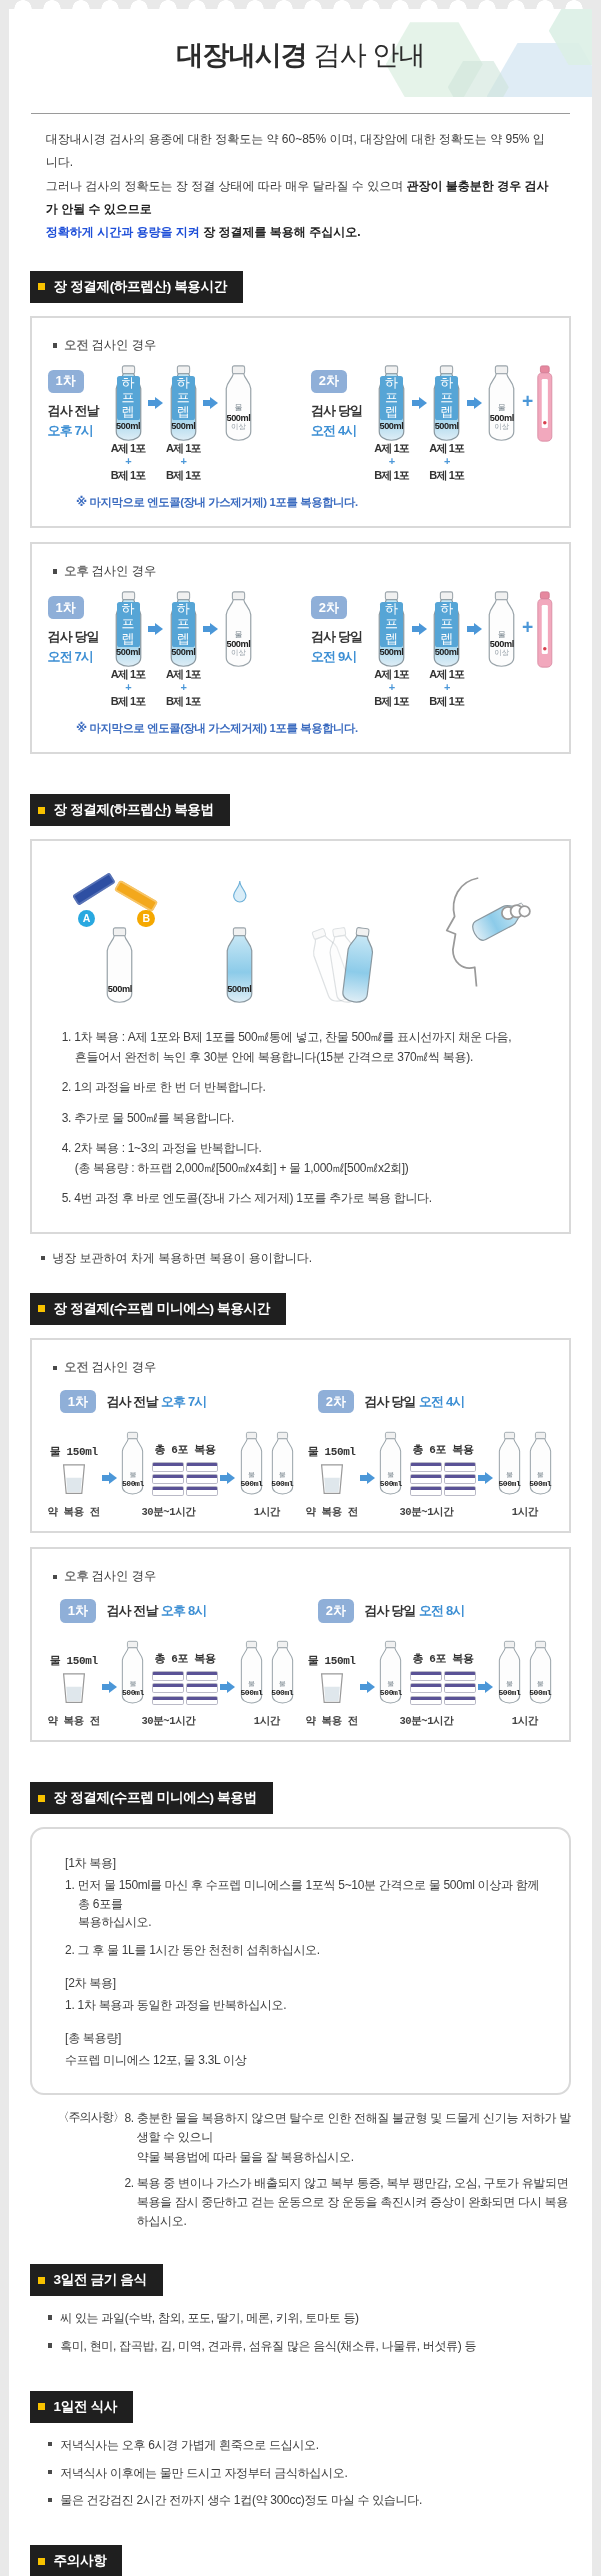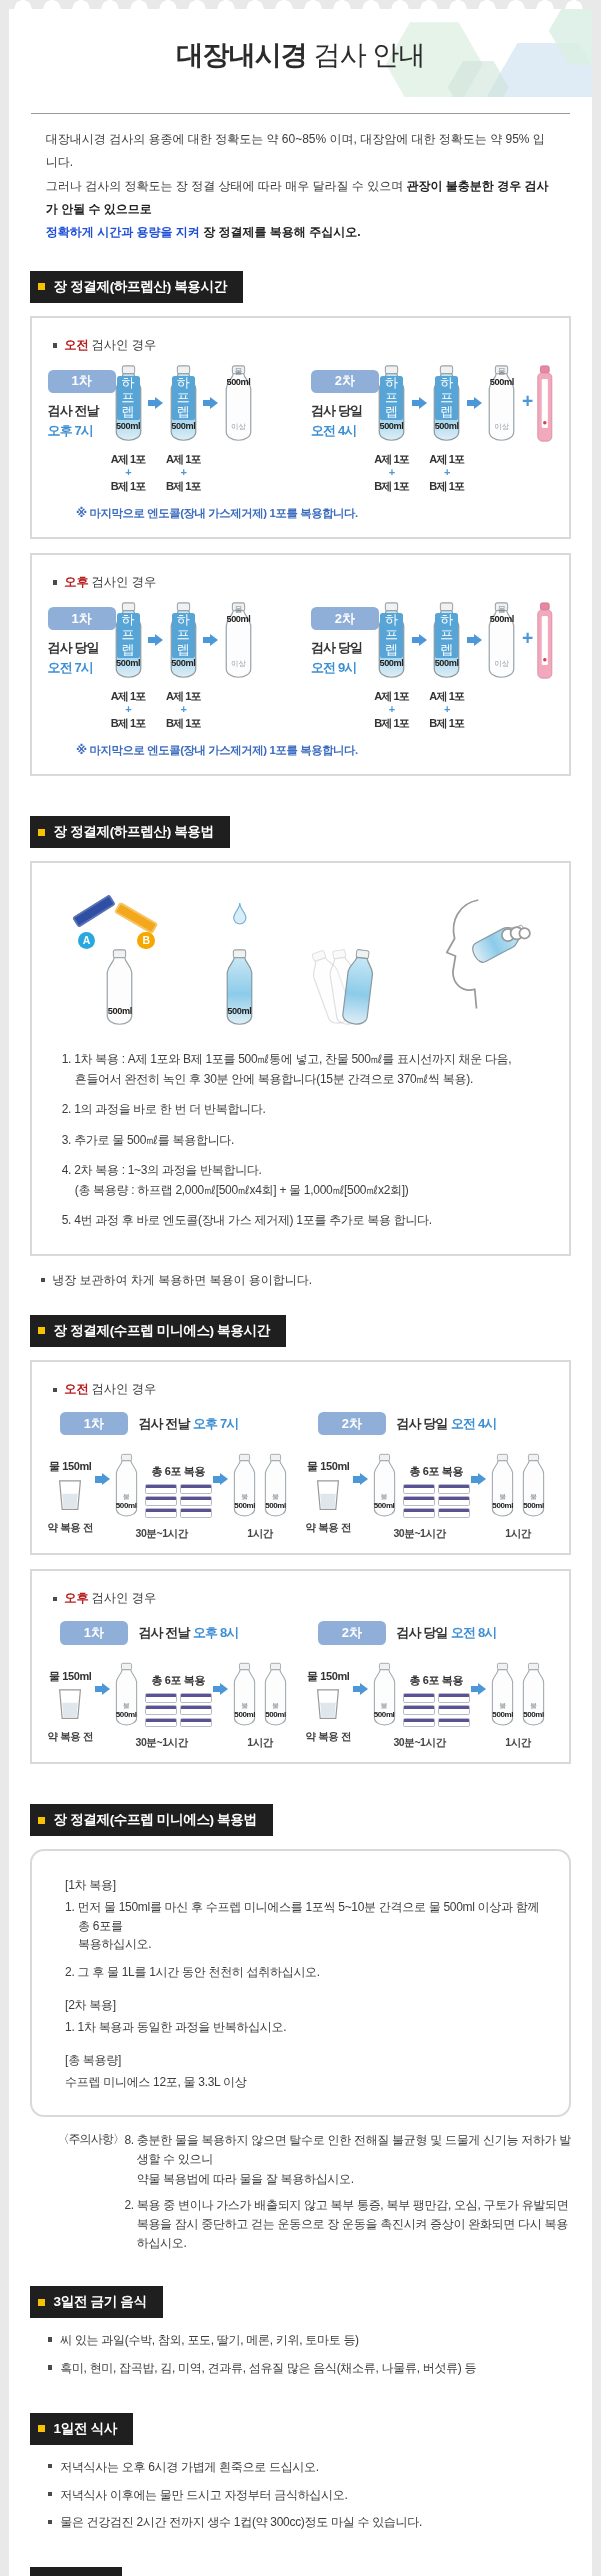--- a/index.html
+++ b/index.html
@@ -34,41 +34,41 @@
   .sec-bar {
     display: inline-flex; align-items: center; background: #1f1f1f; color: #fff;
     font-weight: bold; font-size: 13.6px; letter-spacing: -0.4px;
     padding: 7px 16px 7px 8px; margin: 26px 0 13px 21px;
   }
   .sec-bar .sq { width: 7px; height: 7px; background: #f8c200; margin-right: 8.8px; flex: none; }
   
   .gbox { border: 2.6px solid #d9d9d9; background: #fff; margin: 0 21px 14px; padding: 14px 12.3px 12.3px; }
   .case-head { display: flex; align-items: center; font-size: 12.3px; color: #3a3a3a; margin: 5.3px 0 10.5px 8.8px; }
   .case-head .bsq { width: 4.4px; height: 4.4px; background: #4a4a4a; margin-right: 7px; flex: none; }
-  .case-red { color: #b91c1c; font-weight: bold; margin-right: 2.6px; }
-  .badge { background: #8fafd8; color: #fff; font-weight: bold; font-size: 13px; border-radius: 5.3px; padding: 2.6px 0; width: 68px; text-align: center; display: inline-block; }
+  .case-red { color: #737373; font-weight: bold; margin-right: 2.6px; }
+  .badge { background: #8fafd8; color: #fff; font-weight: bold; font-size: 13px; border-radius: 5.3px; padding: 2.6px 0; width: 36px; text-align: center; display: inline-block; }
   
   .hl-row { display: flex; justify-content: space-between; padding: 0 3.5px; }
   .hl-case { display: flex; }
   .hl-label { width: 63px; flex: none; padding-top: 5.3px; }
   .hl-day { font-weight: bold; font-size: 13px; color: #333; margin-top: 8.8px; letter-spacing: -0.9px; }
   .hl-time { font-weight: bold; font-size: 13px; color: #3d8fd4; margin-top: 1.8px; letter-spacing: -0.9px; }
   .bottles { display: flex; align-items: flex-start; }
   .b-col { display: flex; flex-direction: column; align-items: center; }
   .bottle { position: relative; width: 35px; height: 77px; }
   .bottle svg { display: block; width: 100%; height: 100%; }
   .cap { fill: #f1f1f1; stroke: #9aa4aa; stroke-width: 1.2; }
   .fill-med   { fill: url(#medgrad); stroke: #8a98a0; stroke-width: 1.4; }
   .fill-water { fill: #fdfdfd;       stroke: #9aa4aa; stroke-width: 1.4; }
   .blabel { position: absolute; bottom: 9.7px; left: 0; right: 0; text-align: center; line-height: 1.15; }
   .bl-med { display: block; font-size: 13px; color: #fff; background: #56a5d6; border-radius: 2.6px; margin: 0 6.1px 0.9px; }
   .bl-name { display: block; font-size: 8px; color: #7b8790; }
   .bl-vol  { display: block; font-size: 9.2px; font-weight: bold; color: #222; letter-spacing: -0.4px; }
-  .bl-more { display: block; font-size: 7.5px; color: #98a2aa; margin-top: 36px; }
-  .dose { margin-top: 11px; text-align: center; font-size: 11px; font-weight: bold; color: #333; line-height: 1.25; letter-spacing: -0.9px; }
+  .bl-more { display: block; font-size: 7.5px; color: #98a2aa; }
+  .dose { margin-top: 0; text-align: center; font-size: 11px; font-weight: bold; color: #333; line-height: 1.25; letter-spacing: -0.9px; }
   .dose .dplus { color: #4b97d8; }
   .arr { display: inline-flex; align-items: center; margin: 32px 2.6px 0; }
   .ab { width: 7px; height: 6.1px; background: #4b97d8; }
   .ah { width: 0; height: 0; border-top: 6.1px solid transparent; border-bottom: 6.1px solid transparent; border-left: 8px solid #4b97d8; }
   .plus-big { font-size: 19.3px; font-weight: bold; color: #4b97d8; margin: 26px 2.6px 0; }
   .endokol { width: 17.6px; height: 77px; position: relative; }
   .endokol svg { display: block; width: 100%; height: 100%; }
   .box-note { margin: 12.3px 0 3.5px 32px; color: #3c6cc0; font-size: 11.4px; font-weight: bold; letter-spacing: -0.4px; }
   
   .illu-row { display: flex; justify-content: space-around; align-items: flex-end; margin: 8.8px 17.6px 24.6px; }
@@ -88,21 +88,21 @@
   .steps { margin: 0 16px 5.3px 17.6px; }
   .steps p { white-space: pre-line; font-size: 12px; color: #3d3d3d; line-height: 1.6; margin-bottom: 11.4px; padding-left: 13px; text-indent: -13px; letter-spacing: -0.3px; }
   .tip { display: flex; align-items: flex-start; margin: 16px 0 0 32px; font-size: 12px; color: #3b3b3b; }
   .tip .bsq { width: 4.4px; height: 4.4px; background: #4a4a4a; margin: 6.1px 7px 0 0; flex: none; }
   
   .sp-row { display: flex; justify-content: space-between; padding: 0 3.5px; }
   .sp-case { width: 49%; }
   .sp-head { display: flex; align-items: center; margin: 3.5px 0 17.6px 12.3px; }
   .sp-head .d { font-weight: bold; font-size: 13px; color: #333; margin-left: 10.5px; letter-spacing: -0.9px; }
   .sp-head .t { font-weight: bold; font-size: 13px; color: #3d8fd4; margin-left: 3.5px; letter-spacing: -0.9px; }
-  .sd { display: flex; align-items: center; }
+  .sd { display: flex; align-items: flex-end; font-family: Liberation Mono, monospace; }
   .sd-col { display: flex; flex-direction: column; align-items: center; }
   .sd-top { font-size: 11px; font-weight: bold; color: #333; margin-bottom: 5.3px; letter-spacing: -0.4px; }
   .cup { width: 26px; height: 32px; }
   .sd-label { margin-top: 8.8px; font-size: 10.5px; font-weight: bold; color: #444; letter-spacing: -0.4px; white-space: nowrap; }
   .sd .arr { margin: 0 1.8px 35px; }
   .s-bottle { width: 29px; height: 65px; }
   .s-bottle .bl-name { font-size: 7px; }
   .s-bottle .bl-vol { font-size: 8px; }
   .s-bottle .blabel { bottom: 8px; }
   .sach-wrap { display: flex; flex-direction: column; align-items: center; margin-left: 4.4px; }

